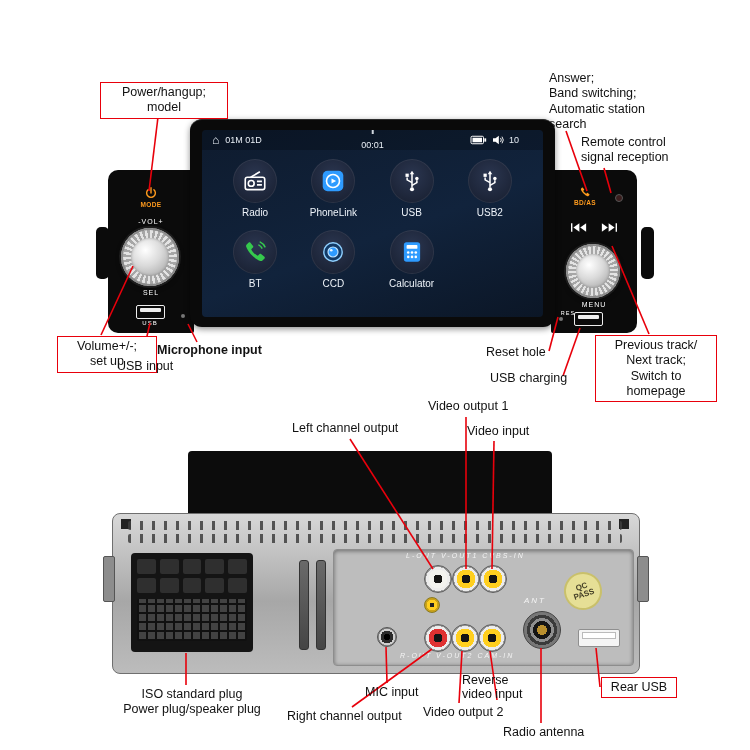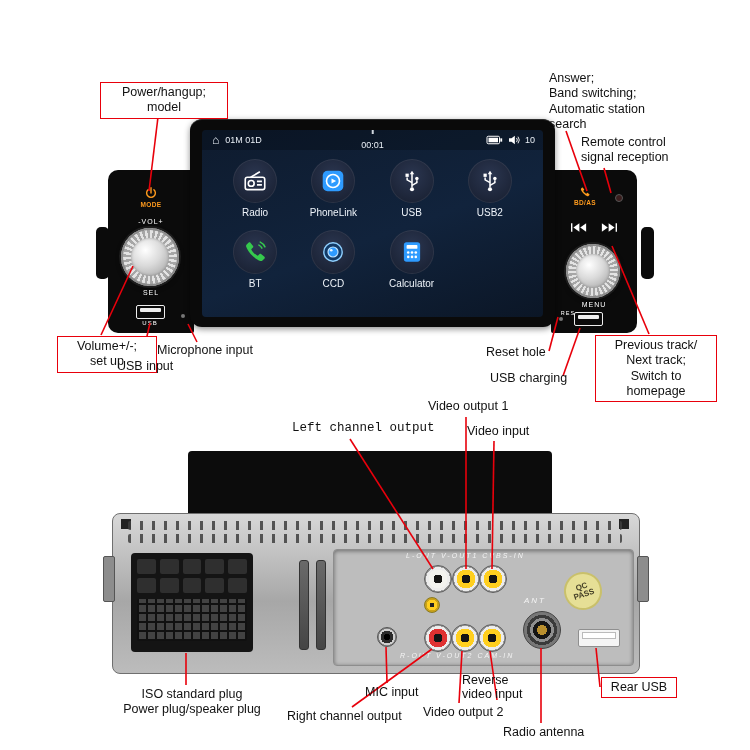--- a/index.html
+++ b/index.html
@@ -45,21 +45,21 @@
   .bezel{position:absolute;left:190px;top:119px;width:365px;height:207px;background:#0a0a0a;
          border-radius:12px;z-index:2;box-shadow:0 2px 6px rgba(0,0,0,.45);border-top:1px solid #2e2e2e;}
   .screen{position:absolute;left:12px;top:10px;right:12px;bottom:10px;border-radius:4px;overflow:hidden;
           background:linear-gradient(160deg,#0e1b2e 0%,#11233c 55%,#0b1626 100%);}
   .statusbar{position:relative;height:20px;display:flex;align-items:center;padding:0 10px;gap:6px;
              color:#e8eef5;font-size:9px;background:rgba(0,0,0,.22);}
   .sb-home{font-size:12px;line-height:1;cursor:default;}
   .sb-center{position:absolute;left:50%;top:0;height:100%;transform:translateX(-50%);
              display:flex;align-items:center;gap:6px;flex-direction:column;}
   .sb-div{width:2px;height:9px;background:#cfd6de;}
-  .sb-right{position:absolute;right:8px;top:0;height:100%;display:flex;align-items:center;gap:5px;}
+  .sb-right{position:absolute;right:24px;top:0;height:100%;display:flex;align-items:center;gap:5px;}
   .app-grid{position:absolute;top:22px;left:0;right:0;bottom:0;display:grid;
             grid-template-columns:repeat(4,1fr);padding:7px 14px 16px;justify-items:center;align-items:start;}
   .app{display:flex;flex-direction:column;align-items:center;gap:4px;cursor:pointer;}
   .tile{width:44px;height:44px;border-radius:50%;background:radial-gradient(circle at 50% 38%,#2b3650,#1c2437 72%);
         display:flex;align-items:center;justify-content:center;box-shadow:inset 0 0 0 1px rgba(255,255,255,.07);}
   .app-label{font-size:10px;color:#eef3f9;}
 
   
   .rear-slab{position:absolute;left:188px;top:451px;width:364px;height:62px;background:#0c0c0c;
              border-radius:4px 4px 0 0;border-bottom:2px solid #242424;}
@@ -290,21 +290,21 @@
 model</div>
   <div class="co" style="left:549px;top:71px;">Answer;
 Band switching;
 Automatic station
 search</div>
   <div class="co" style="left:581px;top:135px;">Remote control
 signal reception</div>
   <div class="co box" style="left:57px;top:336px;width:88px;">Volume+/-;
 set up</div>
   <div class="co" style="left:117px;top:359px;">USB input</div>
-  <div class="co" style="left:157px;top:343px;">Microphone input</div>
+  <div class="co" style="left:157px;top:343px;font-weight:bold;">Microphone input</div>
   <div class="co" style="left:486px;top:345px;">Reset hole</div>
   <div class="co" style="left:490px;top:371px;">USB charging</div>
   <div class="co box" style="left:595px;top:335px;width:110px;">Previous track/
 Next track;
 Switch to
 homepage</div>
 
   <div class="rear-slab"></div>
   <div class="chassis"></div>
   <div class="corner" style="left:121px;top:519px;"></div>
@@ -346,21 +346,21 @@
   <div class="rca yellow" style="left:451px;top:624px;"></div>
   <div class="rca yellow" style="left:478px;top:624px;"></div>
   <div class="antenna" style="left:523px;top:611px;"></div>
   <div class="rear-usb" style="left:578px;top:629px;">
     <div class="tongue"></div>
   </div>
   <div class="sticker" style="left:564px;top:572px;">QC
 PASS</div>
 
   <div class="co" style="left:428px;top:399px;">Video output 1</div>
-  <div class="co" style="left:292px;top:421px;font-family:Liberation Mono, monospace;">Left channel output</div>
+  <div class="co" style="left:292px;top:421px;">Left channel output</div>
   <div class="co" style="left:467px;top:424px;">Video input</div>
   <div class="co" style="left:97px;top:687px;width:190px;text-align:center;">ISO standard plug
 Power plug/speaker plug</div>
   <div class="co" style="left:365px;top:685px;">MIC input</div>
   <div class="co" style="left:287px;top:709px;">Right channel output</div>
   <div class="co" style="left:423px;top:705px;">Video output 2</div>
   <div class="co" style="left:462px;top:673px;line-height:1.15;">Reverse
 video input</div>
   <div class="co" style="left:503px;top:725px;">Radio antenna</div>
   <div class="co box" style="left:601px;top:677px;width:64px;">Rear USB</div>

